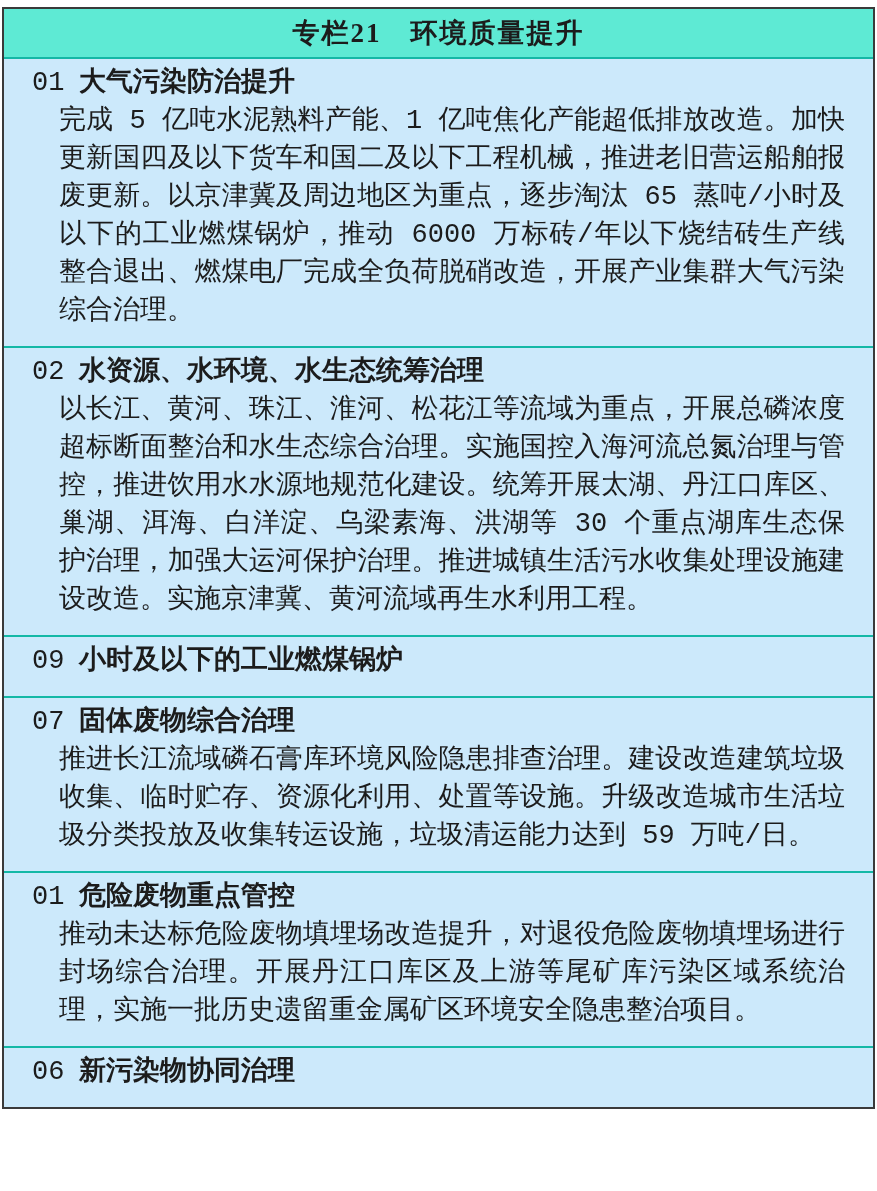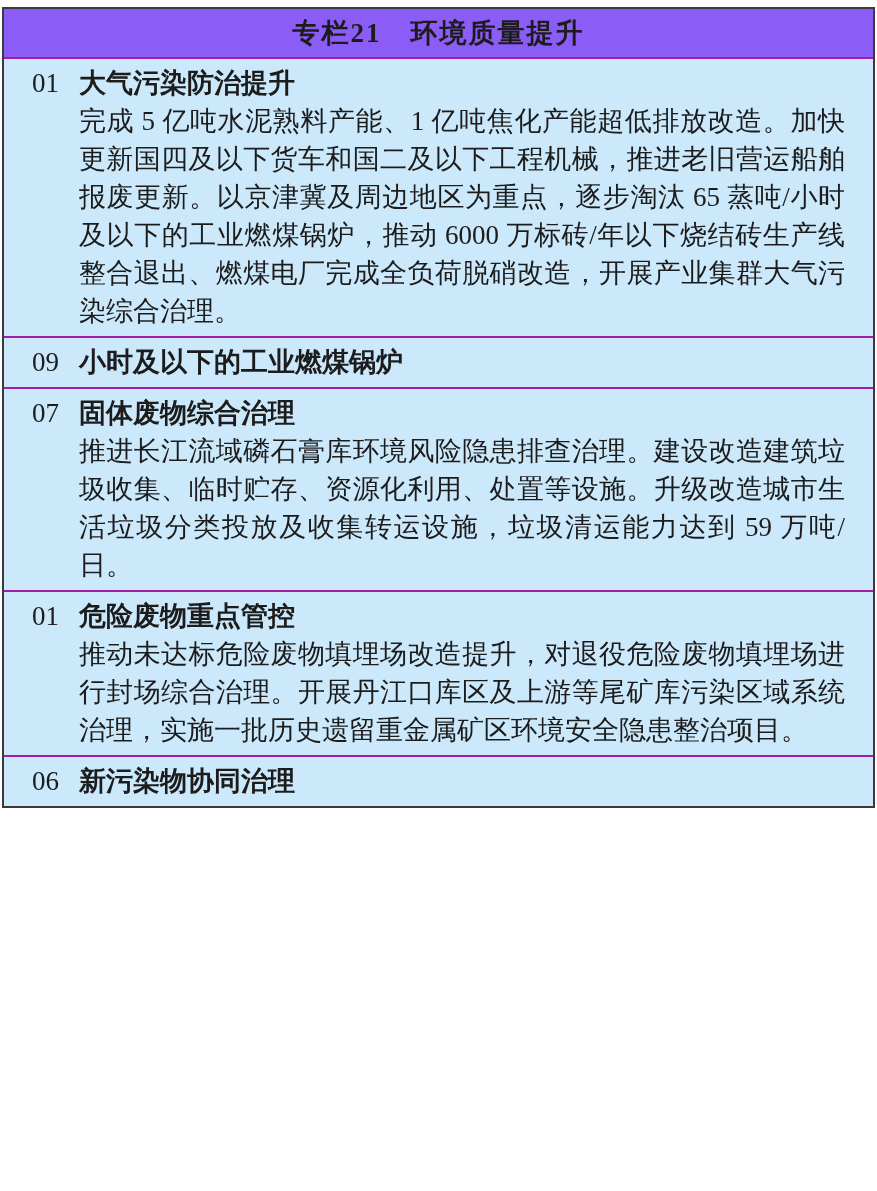--- a/index.html
+++ b/index.html
@@ -13,47 +13,48 @@
   .panel {
     position: absolute;
     left: 2px;
     top: 7px;
     width: 873px;
     box-sizing: border-box;
     border: 2px solid #3a3a3a;
     color: #1c1c1c;
   }
   .panel-header {
-    background: #8b5cf6;
+    background: #5eead4;
     height: 48px;
     display: flex;
     align-items: center;
     justify-content: center;
     font-size: 27px;
     font-weight: bold;
     letter-spacing: 2px;
   }
   .section {
     background: #cce9fb;
-    border-top: 2px solid #a21caf;
-    padding: 5px 28px 6px 28px;
+    border-top: 2px solid #14b8a6;
+    padding: 5px 28px 16px 28px;
+    font-family: Liberation Mono, monospace;
   }
   .section-head {
     display: flex;
     font-size: 27px;
     font-weight: bold;
     line-height: 38px;
   }
   .section-num {
     width: 47px;
     flex: 0 0 47px;
     font-weight: normal;
   }
   .section-body {
-    margin-left: 47px;
+    margin-left: 27px;
     font-size: 27px;
     line-height: 38px;
     text-align: justify;
     text-justify: inter-ideograph;
   }
 </style>
 </head>
 <body>
 
 <div class="panel">
@@ -63,20 +64,27 @@
   </div>
 
   <div class="section">
     <div class="section-head">
       <span class="section-num">01</span>
       <span>大气污染防治提升</span>
     </div>
     <div class="section-body">完成 5 亿吨水泥熟料产能、1 亿吨焦化产能超低排放改造。加快更新国四及以下货车和国二及以下工程机械，推进老旧营运船舶报废更新。以京津冀及周边地区为重点，逐步淘汰 65 蒸吨/小时及以下的工业燃煤锅炉，推动 6000 万标砖/年以下烧结砖生产线整合退出、燃煤电厂完成全负荷脱硝改造，开展产业集群大气污染综合治理。</div>
   </div>
 
+  <div class="section">
+    <div class="section-head">
+      <span class="section-num">02</span>
+      <span>水资源、水环境、水生态统筹治理</span>
+    </div>
+    <div class="section-body">以长江、黄河、珠江、淮河、松花江等流域为重点，开展总磷浓度超标断面整治和水生态综合治理。实施国控入海河流总氮治理与管控，推进饮用水水源地规范化建设。统筹开展太湖、丹江口库区、巢湖、洱海、白洋淀、乌梁素海、洪湖等 30 个重点湖库生态保护治理，加强大运河保护治理。推进城镇生活污水收集处理设施建设改造。实施京津冀、黄河流域再生水利用工程。</div>
+  </div>
 
   <div class="section">
     <div class="section-head">
       <span class="section-num">09</span>
       <span>小时及以下的工业燃煤锅炉</span>
     </div>
   </div>
 
   <div class="section">
     <div class="section-head">

